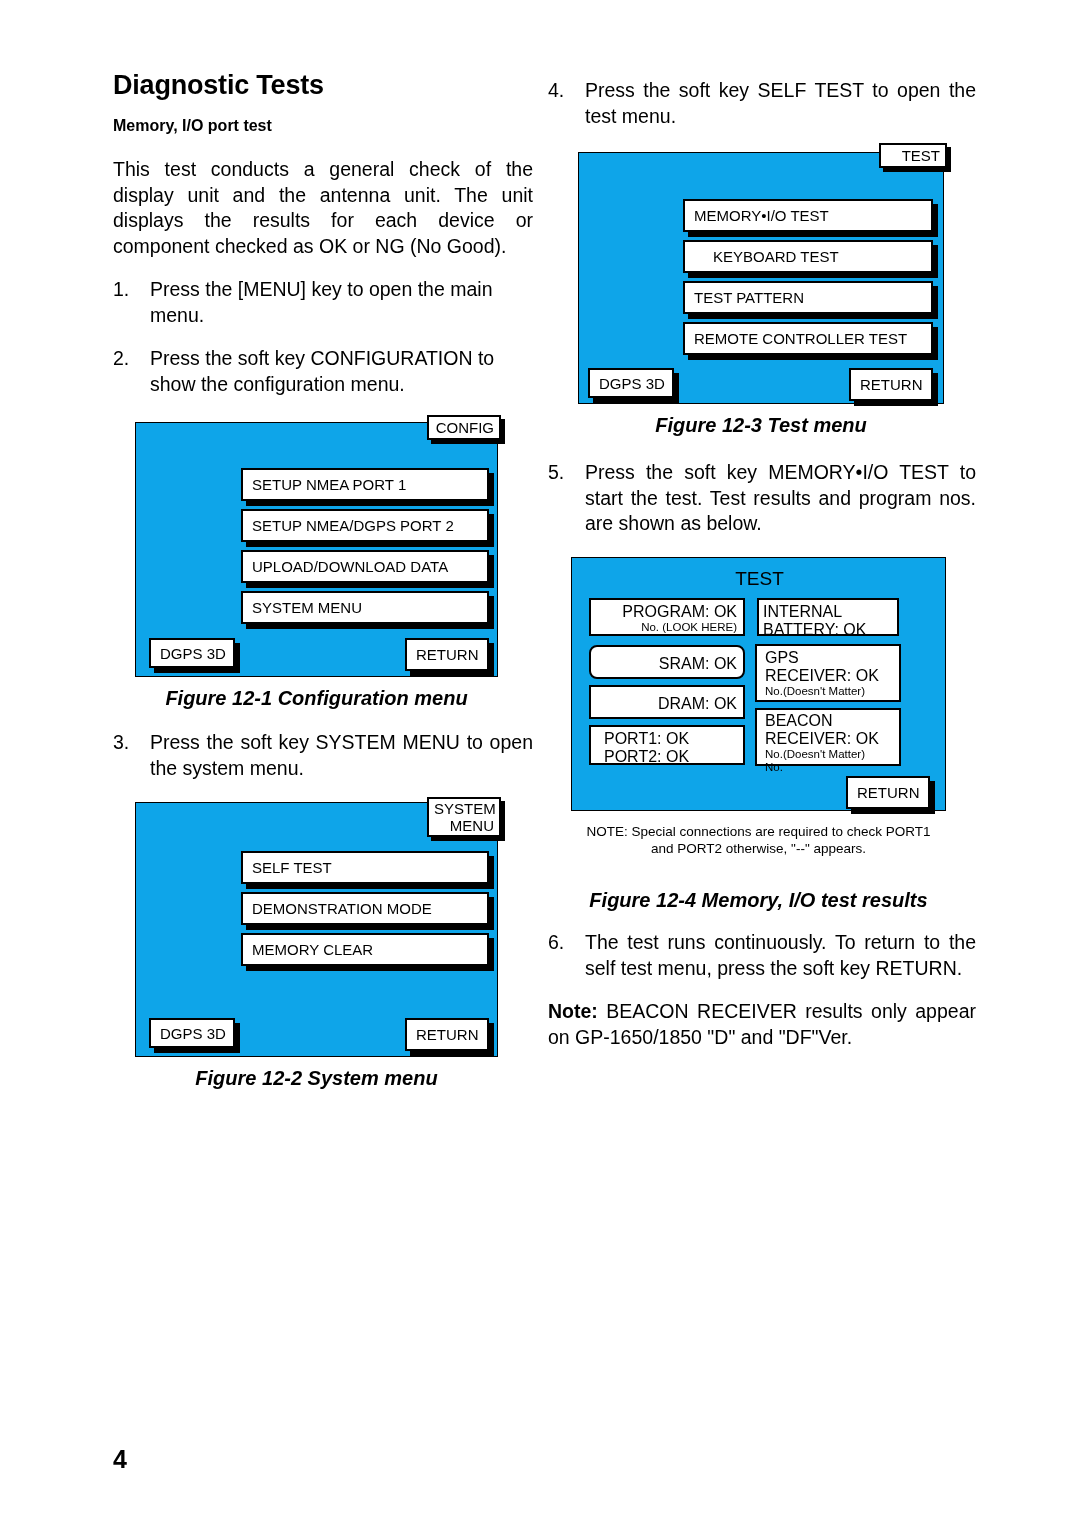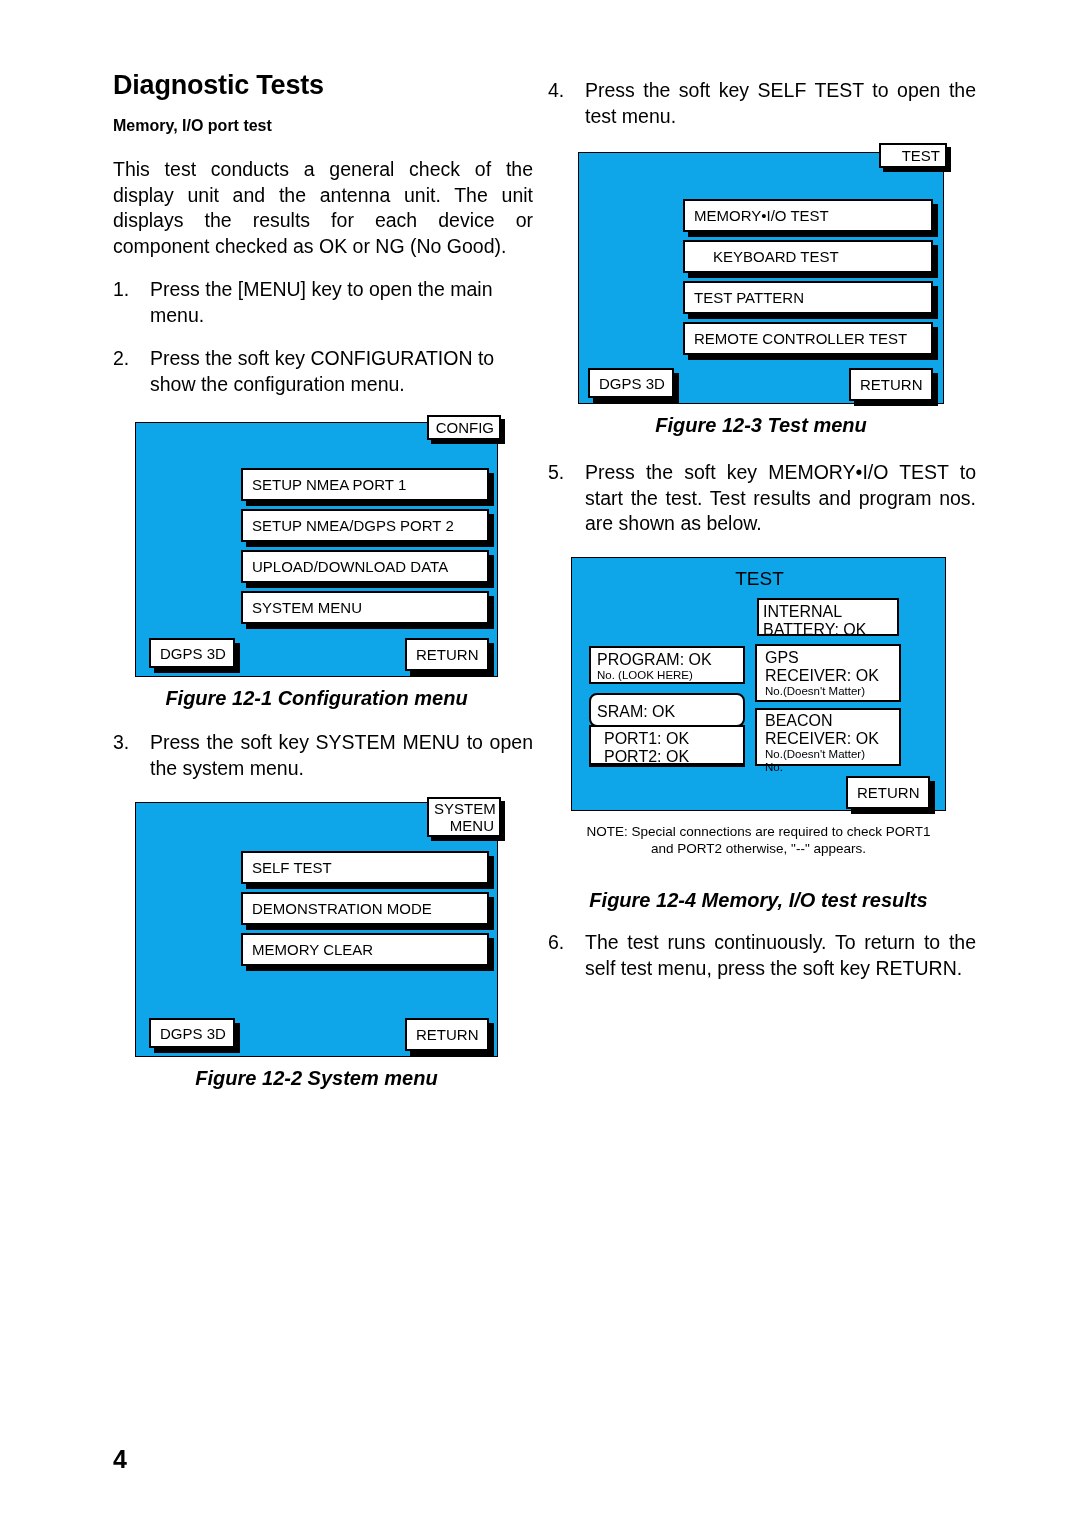--- a/index.html
+++ b/index.html
@@ -42,21 +42,21 @@
   .skey.pad{padding-left:9px;}
 
   
   .lcdtitle{position:absolute;background:#fff;border:2px solid #000;box-sizing:border-box;
             box-shadow:4px 4px 0 0 #000;font-size:15px;line-height:17px;
             text-align:right;padding:2px 5px 2px 5px;}
 
   
   .rbox{position:absolute;background:#fff;border:2.5px solid #000;box-sizing:border-box;
         font-size:15px;line-height:17px;padding:3px 6px;}
-  .rbox.center{text-align:left;margin-top:48px;}
+  .rbox.center{text-align:right;}
   .rbox .big{font-size:16px;line-height:18px;display:block;}
   .rbox .small{font-size:11.5px;line-height:13px;display:block;}
 
   .testhdr{position:absolute;font-size:19px;text-align:center;}
 
   .notefig{position:absolute;font-size:13.5px;line-height:17px;text-align:center;}
 
   .pagenum{position:absolute;left:113px;top:1445px;font-size:25px;font-weight:bold;}
 </style>
 </head>
@@ -203,17 +203,20 @@
     </div>
 
     <div class="caption" style="margin-top:44px;">Figure 12-4 Memory, I/O test results</div>
   </div>
 
   <div style="position:absolute;left:548px;top:930px;width:428px;">
     <div class="step">
       <span class="num">6.</span>
       <span>The test runs continuously. To return to the self test menu, press the soft key RETURN.</span>
     </div>
+    <p class="note-para">
+      <b>Note:</b><span> BEACON RECEIVER results only appear on GP-1650/1850 "D" and "DF"Ver.</span>
+    </p>
   </div>
 
   <div class="pagenum">4</div>
 
 </div>
 
 </body></html>

